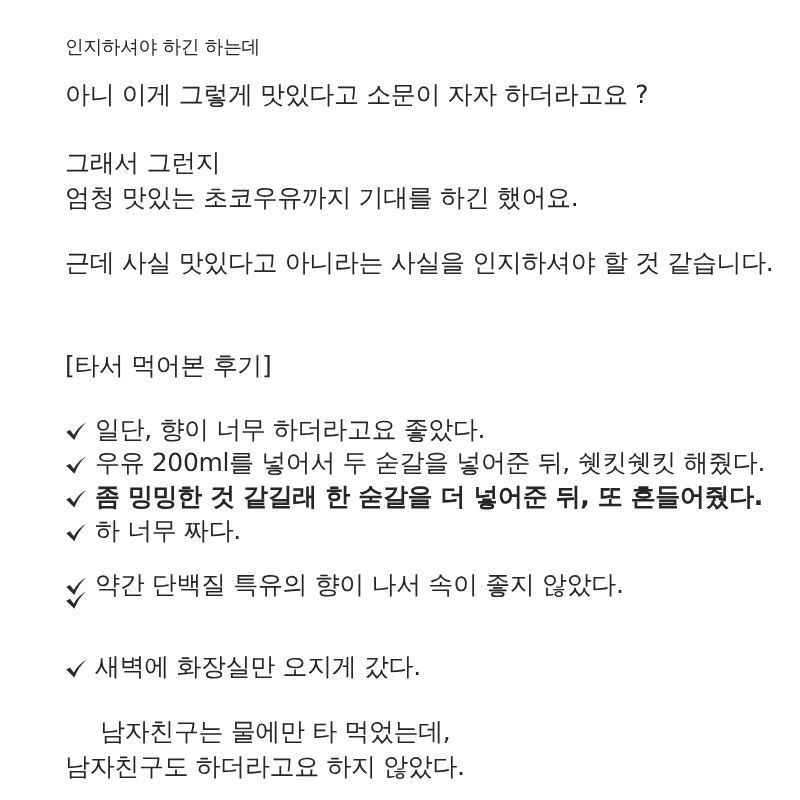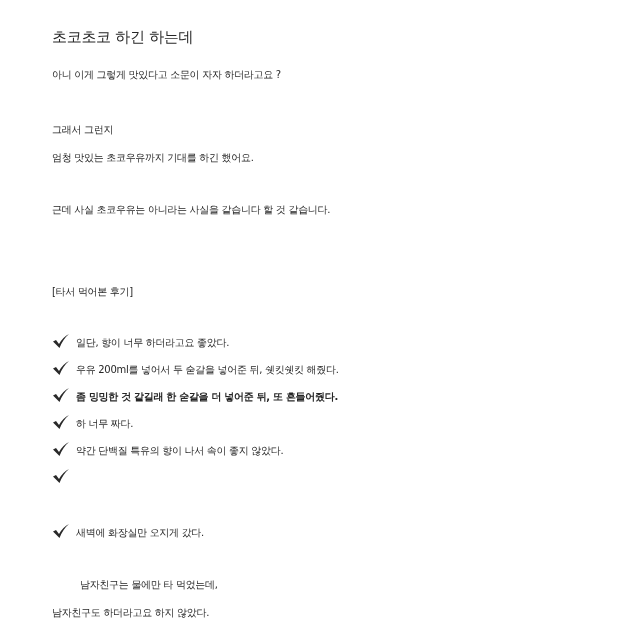--- a/index.html
+++ b/index.html
@@ -2,41 +2,41 @@
 <html><head>
   <meta charset="utf-8">
   <style>
     html, body { margin: 0; padding: 0; background: #ffffff; }
     body {
       width: 640px; height: 640px; overflow: hidden; position: relative;
       font-family: "DejaVu Sans", "Liberation Sans", sans-serif;
       color: #262626;
     }
     .line {
-      position: absolute; left: 52px; font-size: 10px; line-height: 20px;
+      position: absolute; left: 52px; font-size: 20px; line-height: 20px;
       white-space: nowrap; letter-spacing: -0.3px;
     }
     .title { font-size: 15px; }
     .check {
       display: inline-block; width: 18px; margin-right: 6px;
       vertical-align: -3px;
     }
     .check svg { display: block; }
   </style>
 </head>
 <body>
 
 <div>
-  <div class="line title" style="top:27px;">초코초코 하긴 하는데</div>
+  <div class="line title" style="top:27px;">인지하셔야 하긴 하는데</div>
   <div class="line" style="top:65px;">아니 이게 그렇게 맛있다고 소문이 자자 하더라고요 ?</div>
 
   <div class="line" style="top:120px;">그래서 그런지</div>
   <div class="line" style="top:148px;">엄청 맛있는 초코우유까지 기대를 하긴 했어요.</div>
 
-  <div class="line" style="top:200px;">근데 사실 초코우유는 아니라는 사실을 같습니다 할 것 같습니다.</div>
+  <div class="line" style="top:200px;">근데 사실 맛있다고 아니라는 사실을 인지하셔야 할 것 같습니다.</div>
 
   <div class="line" style="top:282px;">[타서 먹어본 후기]</div>
 
   <div>
     <div class="line" style="top:333px;">
       <span class="check"><svg width="18" height="16" viewBox="0 0 18 16">
             <path d="M1 8.5 L4 7 L7 11 Q11 4 17 1 Q11 6 7.5 15 Z" fill="#2a2a2a"></path>
           </svg></span><span>일단, 향이 너무 하더라고요 좋았다.</span>
     </div>
     <div class="line" style="top:360px;">
@@ -47,21 +47,21 @@
     <div class="line" style="top:387px;font-weight:bold;">
       <span class="check"><svg width="18" height="16" viewBox="0 0 18 16">
             <path d="M1 8.5 L4 7 L7 11 Q11 4 17 1 Q11 6 7.5 15 Z" fill="#2a2a2a"></path>
           </svg></span><span>좀 밍밍한 것 같길래 한 숟갈을 더 넣어준 뒤, 또 흔들어줬다.</span>
     </div>
     <div class="line" style="top:414px;">
       <span class="check"><svg width="18" height="16" viewBox="0 0 18 16">
             <path d="M1 8.5 L4 7 L7 11 Q11 4 17 1 Q11 6 7.5 15 Z" fill="#2a2a2a"></path>
           </svg></span><span>하 너무 짜다.</span>
     </div>
-    <div class="line" style="top:441px;">
+    <div class="line" style="top:457px;">
       <span class="check"><svg width="18" height="16" viewBox="0 0 18 16">
             <path d="M1 8.5 L4 7 L7 11 Q11 4 17 1 Q11 6 7.5 15 Z" fill="#2a2a2a"></path>
           </svg></span><span>약간 단백질 특유의 향이 나서 속이 좋지 않았다.</span>
     </div>
     <div class="line" style="top:468px;">
       <span class="check"><svg width="18" height="16" viewBox="0 0 18 16">
             <path d="M1 8.5 L4 7 L7 11 Q11 4 17 1 Q11 6 7.5 15 Z" fill="#2a2a2a"></path>
           </svg></span>
     </div>
     <div class="line" style="top:495px;margin-top:28px;">

